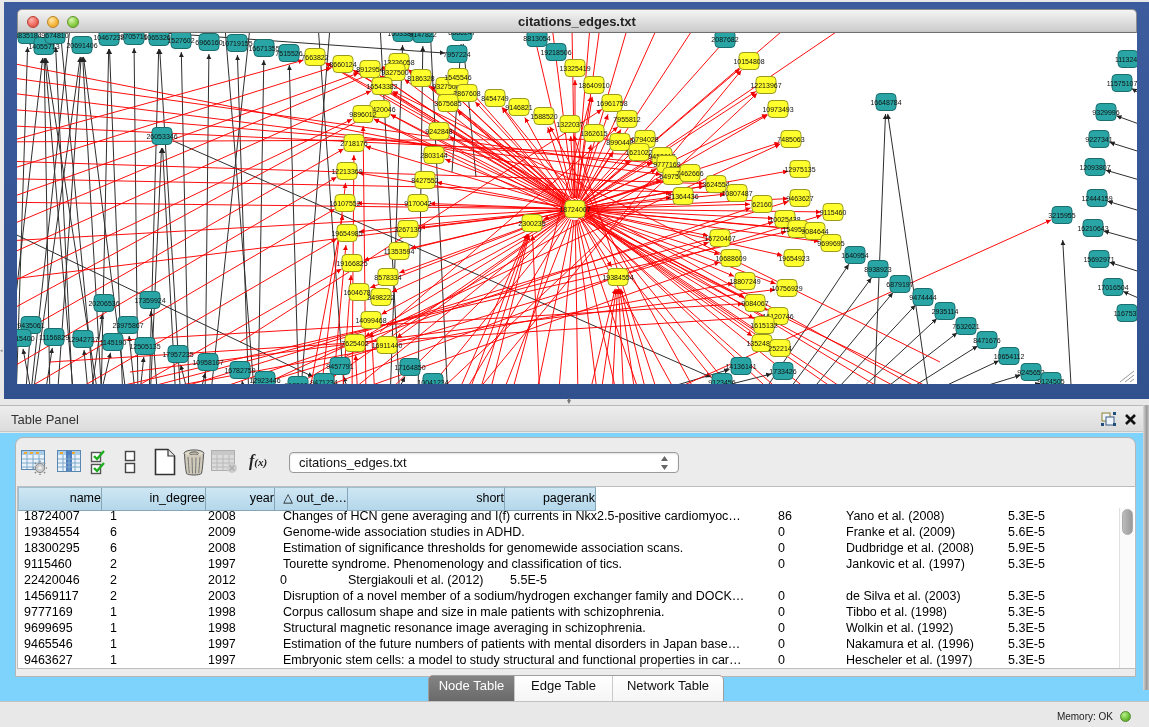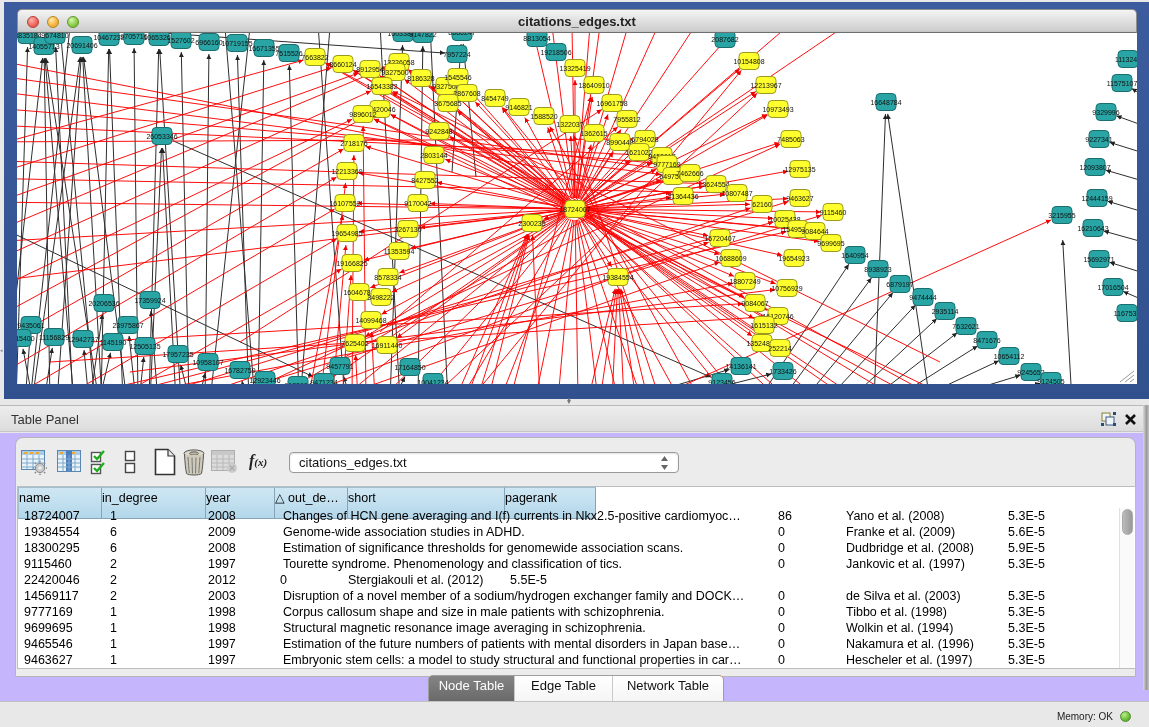--- a/index.html
+++ b/index.html
@@ -14,34 +14,34 @@
 #title{position:absolute;left:0;right:0;top:4px;text-align:center;font-size:13px;
  color:#222;font-weight:bold}
 #canvas{position:absolute;left:13px;top:31px;width:1120px;height:351px;background:#fff;
  overflow:hidden}
 #canvas svg{display:block}
 
 #tphead{position:absolute;left:0;top:405px;width:1149px;height:27px;
  background:linear-gradient(#ededed,#dcdcdc);border-top:1px solid #b9b9b9;
  border-bottom:1px solid #c6c6c6}
 #tphead .t{position:absolute;left:11px;top:6px;font-size:13px;color:#333}
-#tpbody{position:absolute;left:0;top:433px;width:1149px;height:268px;background:#c4b5fd}
+#tpbody{position:absolute;left:0;top:433px;width:1149px;height:268px;background:#7dd3fc}
 #toolbox{position:absolute;left:15px;top:4px;width:1121px;height:240px;
  background:#ececec;border:1px solid #b5b5b5;border-radius:8px 8px 0 0}
 #toolbar{position:absolute;left:0;top:0;width:100%;height:46px}
 .combo{position:absolute;left:273px;top:14px;width:390px;height:21px;background:#fff;
  border:1px solid #9a9a9a;border-radius:4px;font-size:13px;color:#111;
  line-height:19px;padding-left:9px;box-shadow:inset 0 1px 2px rgba(0,0,0,.12)}
 
 #tbl{position:absolute;left:1px;top:48px;width:1119px;height:183px;background:#fff;
  border:1px solid #bdbdbd;font-size:12.5px;color:#000}
 .th{position:absolute;left:0;top:0;height:21px;width:1076px;display:flex}
 .th div{background:linear-gradient(#cfe7f4,#b3d7ea);border-right:1px solid #86a5b8;
- border-bottom:1px solid #86a5b8;border-top:1px solid #9fc0d2;text-align:left;
- line-height:20px;height:32px}
+ border-bottom:1px solid #86a5b8;border-top:1px solid #9fc0d2;text-align:right;
+ line-height:20px;height:24px}
 .th div:first-child{border-left:1px solid #9fc0d2}
 .rows{position:absolute;left:0;top:21px;width:1105px}
 .tr{display:flex;height:16px;line-height:16px;white-space:nowrap}
 .tr div{overflow:hidden}
 .c0{width:84px;padding-left:6px}.c1{width:104px;padding-left:8px}
 .c2{width:69px;padding-left:2px}.c3{width:498px;padding-left:8px}
 .c4{width:73px;padding-left:5px}.c5{width:157px;text-align:left}
 .c6{width:92px;padding-left:5px}
 #vsb{position:absolute;right:1px;top:21px;width:15px;height:160px;background:#fafafa;
  border-left:1px solid #e0e0e0}
@@ -761,21 +761,21 @@
             <div class="c4">0</div>
             <div class="c5">Tibbo et al. (1998)</div>
             <div class="c6">5.3E-5</div>
           </div>
           <div class="tr">
             <div class="c0">9699695</div>
             <div class="c1">1</div>
             <div class="c2">1998</div>
             <div class="c3">Structural magnetic resonance image averaging in schizophrenia.</div>
             <div class="c4">0</div>
-            <div class="c5">Wolkin et al. (1994)</div>
+            <div class="c5">Wolkin et al. (1992)</div>
             <div class="c6">5.3E-5</div>
           </div>
           <div class="tr">
             <div class="c0">9465546</div>
             <div class="c1">1</div>
             <div class="c2">1997</div>
             <div class="c3">Estimation of the future numbers of patients with mental disorders in Japan base…</div>
             <div class="c4">0</div>
             <div class="c5">Nakamura et al. (1996)</div>
             <div class="c6">5.3E-5</div>

